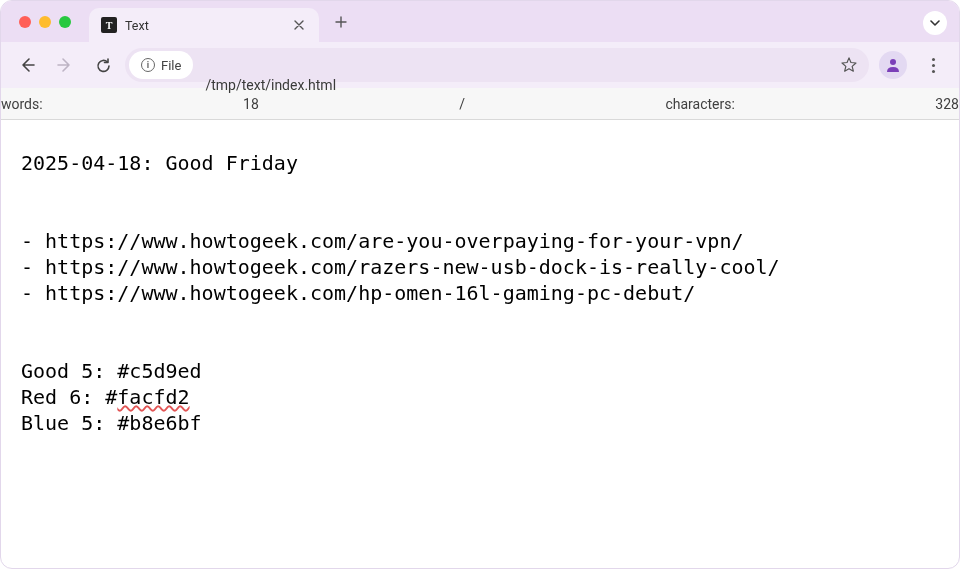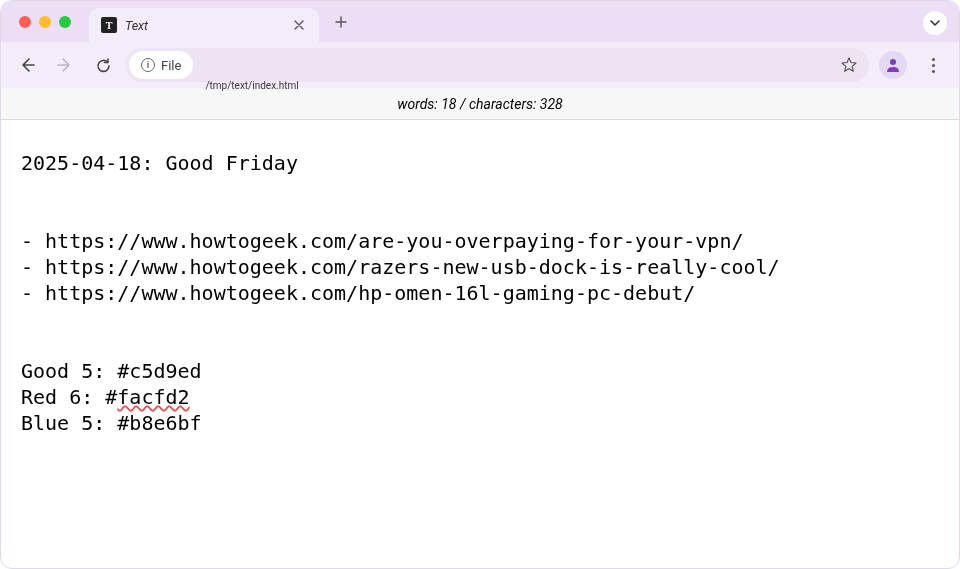--- a/index.html
+++ b/index.html
@@ -59,21 +59,20 @@
       justify-content: center;
       color: #fff;
       font-size: 10px;
       font-weight: bold;
       font-family: Georgia, serif;
     }
     .tab-title {
       font-size: 12.5px;
       color: #333;
       flex: 1;
-      font-style: italic;
     }
     .tab-close {
       width: 16px;
       height: 16px;
       display: flex;
       align-items: center;
       justify-content: center;
       font-size: 14px;
       color: #555;
       cursor: pointer;
@@ -151,21 +150,21 @@
       border: 1.3px solid #666;
       border-radius: 50%;
       display: flex;
       align-items: center;
       justify-content: center;
       font-size: 9px;
       color: #666;
       font-weight: bold;
     }
     .addr-url {
-      font-size: 10px;
+      font-size: 14px;
       color: #3a3a3a;
       padding-left: 10px;
       flex: 1;
       margin-top: 40px;
     }
     .addr-action {
       width: 32px;
       height: 32px;
       display: flex;
       align-items: center;
@@ -203,24 +202,23 @@
       height: 3px;
       background: #555;
       border-radius: 50%;
     }
     .status-bar {
       height: 32px;
       background: #f7f7f7;
       border-bottom: 1px solid #d9d9d9;
       display: flex;
       align-items: center;
-      justify-content: center;
+      justify-content: space-between;
       font-size: 14px;
-      color: #000000;
-      font-style: italic;
+      color: #404040;
     }
     .content {
       padding: 30px 20px;
       font-family: "SF Mono", Menlo, Consolas, monospace;
       font-size: 20px;
       line-height: 1.3;
       color: #000;
       white-space: pre;
     }
     .spell-error {

